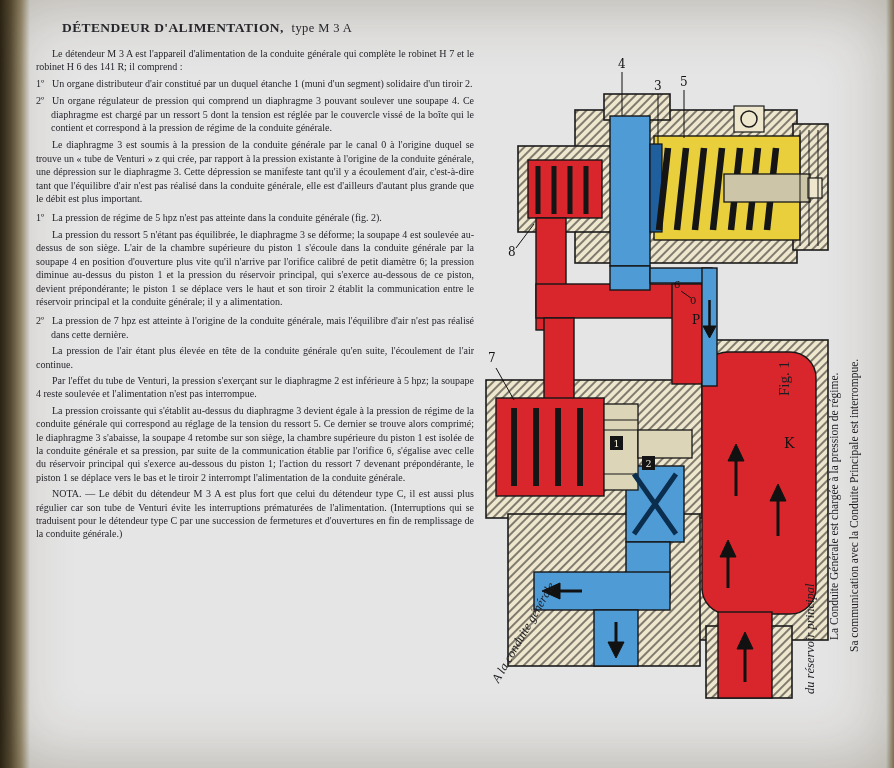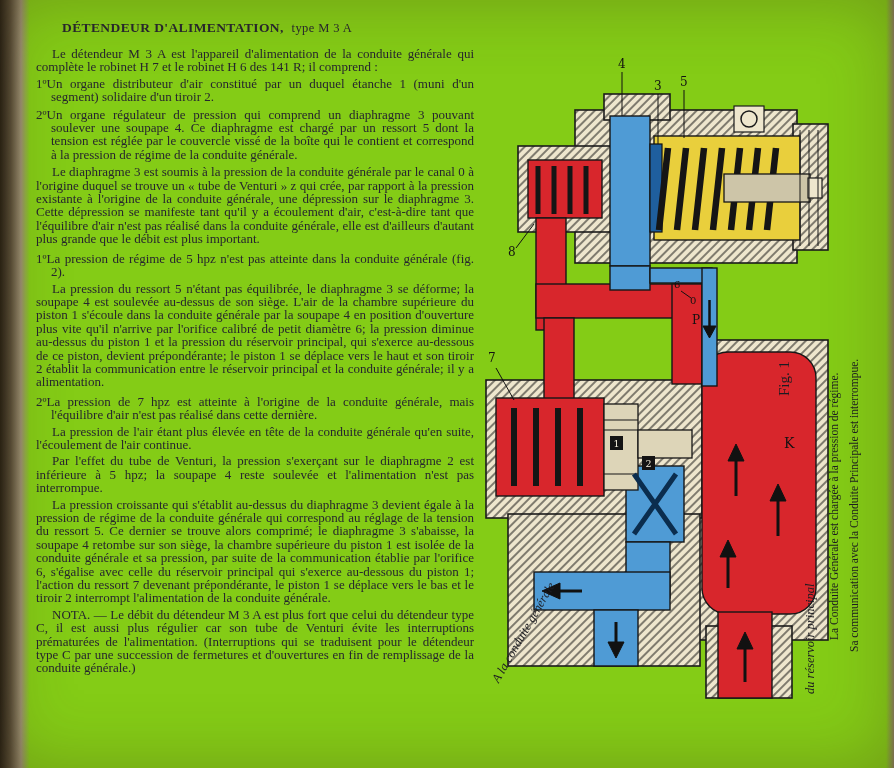--- a/index.html
+++ b/index.html
@@ -1,34 +1,34 @@
 <!DOCTYPE html>
 <html><head>
 <meta charset="utf-8">
 <style>
   html,body{margin:0;padding:0}
   body{width:894px;height:768px;background:#55503f}
-  .page{position:relative;width:894px;height:768px;background:#84cc16;overflow:hidden;
+  .page{position:relative;width:894px;height:768px;background:#e5e5e5;overflow:hidden;
         font-family:"Liberation Serif","DejaVu Serif",serif;color:#26262e}
   .page::after{content:"";position:absolute;inset:0;box-shadow:inset 0 0 70px rgba(70,55,25,.33);pointer-events:none}
   .spine{position:absolute;left:0;top:0;width:30px;height:768px;
          background:linear-gradient(90deg,#241e13 0%,#564b36 35%,#9b8f72 70%,rgba(231,221,192,0) 100%)}
   .edge-r{position:absolute;right:0;top:0;width:8px;height:768px;
          background:linear-gradient(270deg,#8a7d5f,rgba(231,221,192,0))}
 
   .text-col{position:absolute;left:36px;top:20px;width:438px}
   h1{font-size:13.5px;margin:0 0 11px 26px;letter-spacing:.4px;font-weight:normal;white-space:nowrap}
   h1 .t-bold{font-weight:bold}
   h1 .t-type{font-size:12.5px;margin-left:4px}
-  p{margin:0 0 3px 0;font-size:13px;line-height:13.4px;text-align:justify}
+  p{margin:0 0 3px 0;font-size:10px;line-height:13.4px;text-align:justify}
   p.indent{text-indent:16px}
   p.item{padding-left:15px;text-indent:-15px;margin-bottom:4px}
   p.head{padding-left:15px;text-indent:-15px;font-weight:normal;margin-top:6px}
   p.subhead{font-weight:bold;margin-top:6px;margin-bottom:4px}
-  .marker{margin-right:0}
+  .marker{margin-right:8px}
   b{font-weight:normal}
 
   .figure{position:absolute;left:478px;top:28px;width:352px;height:702px}
   .figure svg{display:block;width:352px;height:702px}
 
   .rot{position:absolute;white-space:nowrap;transform-origin:0 0;color:#1c1c22}
   .fig-label{left:776px;top:396px;transform:rotate(-90deg);font-size:15px}
   .label-conduite{left:489px;top:678px;transform:rotate(-60deg);font-style:italic;font-size:12.5px}
   .label-reservoir{left:803px;top:694px;transform:rotate(-90deg);font-style:italic;font-size:12.5px}
   .cap1{left:828px;top:640px;transform:rotate(-90deg);font-size:11.5px}

